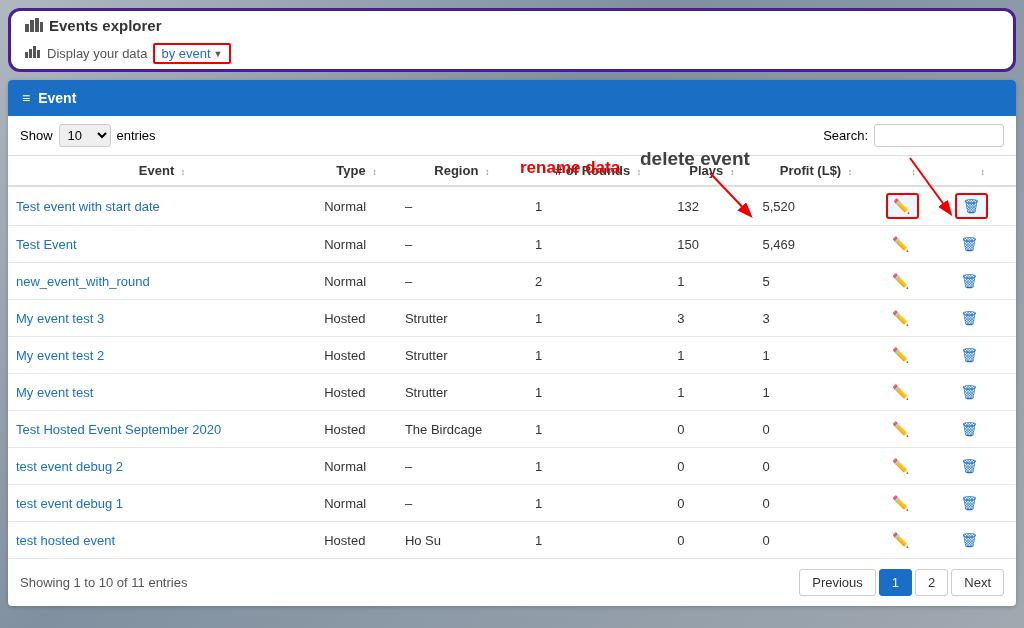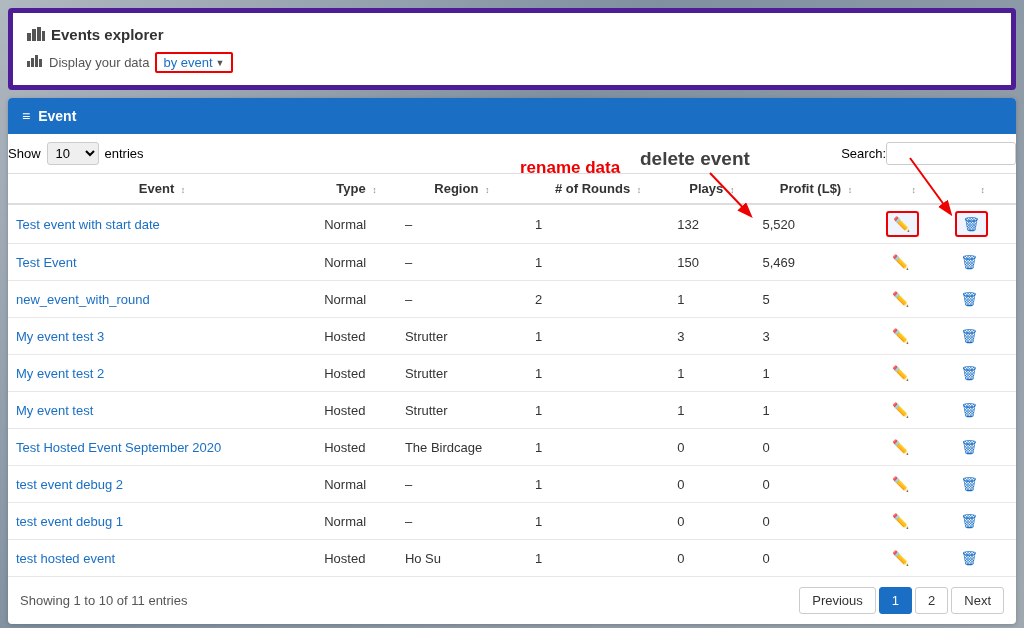--- a/index.html
+++ b/index.html
@@ -24,23 +24,23 @@
     .main-container {
       position: relative;
       z-index: 1;
       margin: 8px;
       background: transparent;
     }
 
     
     .header-panel {
       background: white;
-      border: 5px solid #4c1d95;
-      border-radius: 4px;
-      padding: 12px 14px;
+      border: 3px solid #4c1d95;
+      border-radius: 12px;
+      padding: 5px 14px;
       margin-bottom: 8px;
     }
 
     .header-title {
       display: flex;
       align-items: center;
       gap: 6px;
       font-size: 15px;
       font-weight: bold;
       color: #333;
@@ -94,40 +94,41 @@
 
     .events-header .filter-icon {
       font-size: 14px;
     }
 
     
     .table-controls {
       display: flex;
       align-items: center;
       justify-content: space-between;
-      padding: 8px 0;
+      padding: 8px 12px;
       font-size: 13px;
     }
 
     .show-entries {
       display: flex;
       align-items: center;
       gap: 6px;
     }
 
     .show-entries select {
       border: 1px solid #ccc;
       padding: 2px 4px;
       font-size: 13px;
       border-radius: 3px;
     }
 
     .search-area {
       display: flex;
       align-items: center;
+      gap: 6px;
     }
 
     .search-area input {
       border: 1px solid #ccc;
       padding: 3px 6px;
       font-size: 13px;
       border-radius: 3px;
       width: 130px;
     }
 

